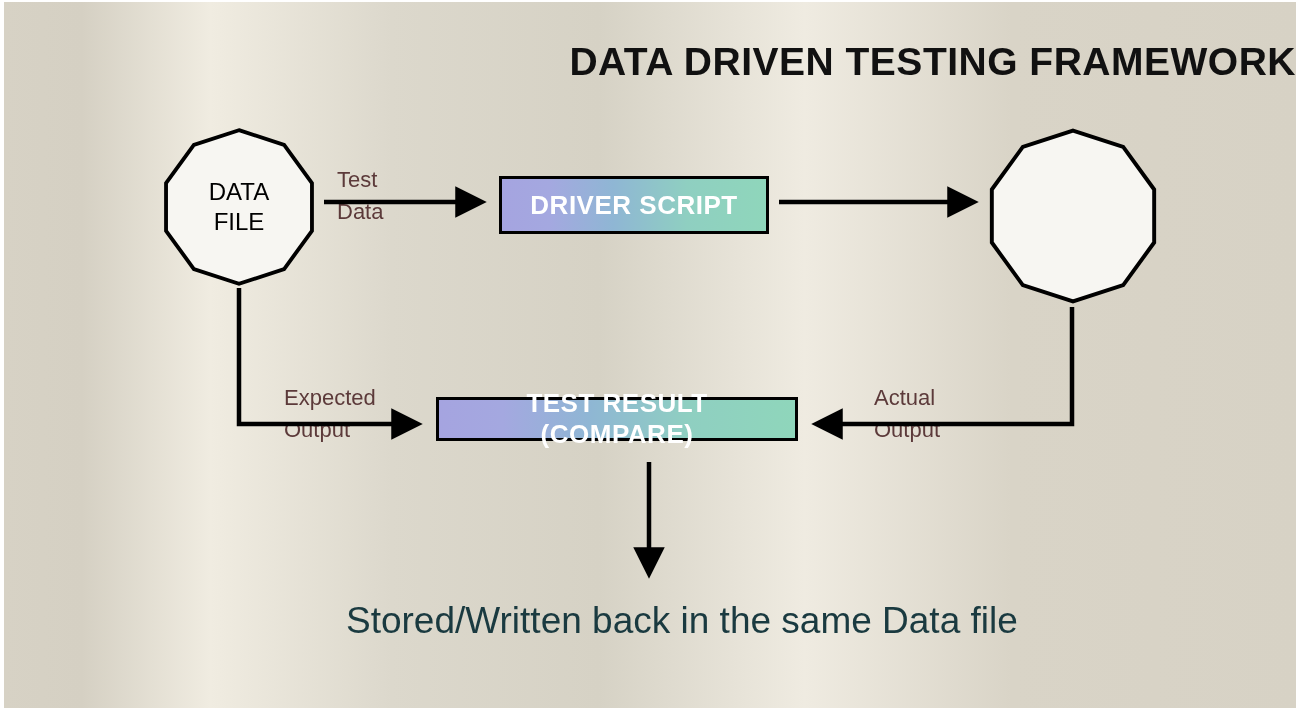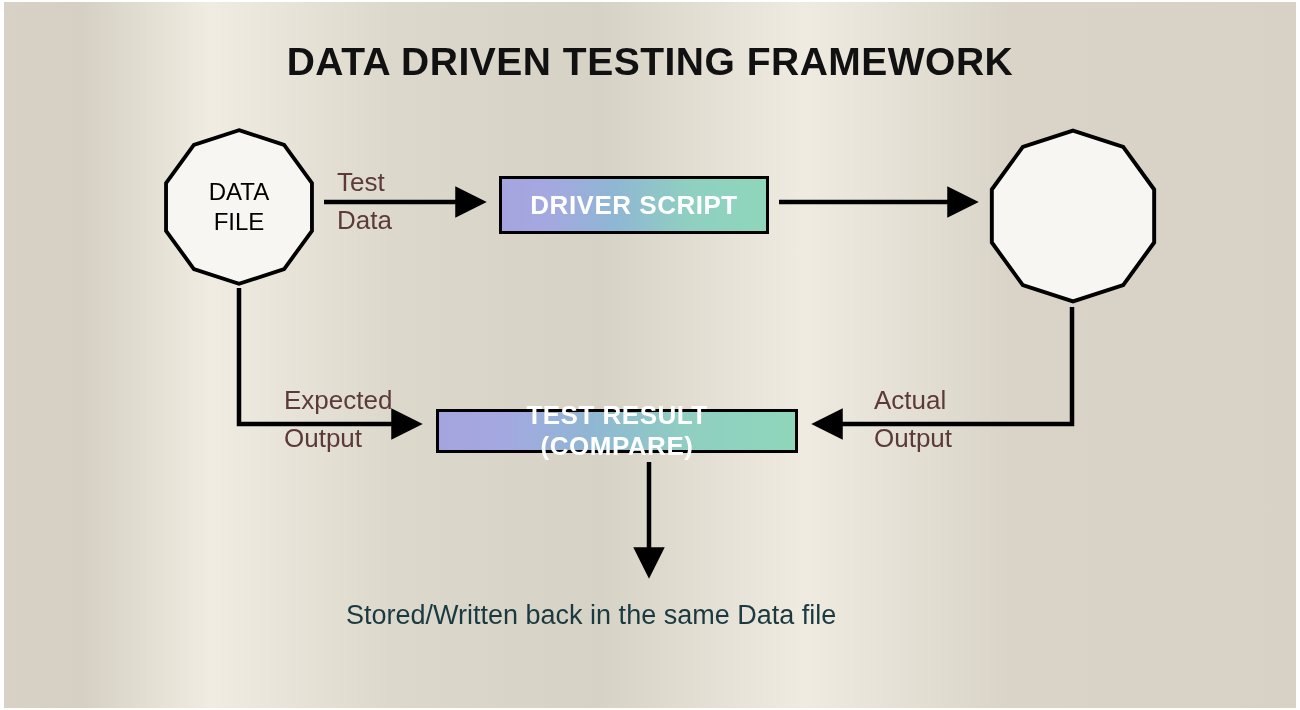--- a/index.html
+++ b/index.html
@@ -18,21 +18,21 @@
     background: linear-gradient(to right,
       #d7d2c5 0%, #d5d0c3 6%, #f0ece1 16%,
       #dcd8cc 30%, #d6d2c5 46%, #efebe1 62%,
       #d9d4c7 78%, #d7d2c5 100%);
   }
   .title {
     position: absolute;
     top: 38px;
     left: 0;
     width: 100%;
-    text-align: center;
+    text-align: right;
     font-size: 39px;
     font-weight: 800;
     letter-spacing: 0.5px;
     color: #111;
   }
   .decagon {
     position: absolute;
     width: 160px;
     height: 160px;
     display: flex;
@@ -64,29 +64,29 @@
     text-align: center;
     color: #fff;
     font-size: 26px;
     font-weight: 600;
     letter-spacing: 0.5px;
     box-sizing: border-box;
     padding: 0 14px;
   }
   .edge-label {
     position: absolute;
-    font-size: 26px;
+    font-size: 22px;
     font-weight: 500;
     color: #5c3a3a;
     line-height: 1.45;
     white-space: pre-line;
   }
   .footer-note {
     position: absolute;
-    font-size: 27px;
+    font-size: 37px;
     font-weight: 500;
     color: #1a3a40;
   }
   svg.arrows {
     position: absolute;
     top: 0;
     left: 0;
     width: 1292px;
     height: 706px;
     pointer-events: none;
@@ -110,21 +110,21 @@
   <div class="decagon" style="left:980px; top:125px; width:178px; height:178px;">
     <svg viewBox="0 0 100 100">
       <polygon points="50,2 78.2,11.2 95.6,35.1 95.6,64.9 78.2,88.8 50,98 21.8,88.8 4.4,64.9 4.4,35.1 21.8,11.2" fill="#f7f6f2" stroke="#000" stroke-width="2.2"></polygon>
     </svg>
   </div>
 
   <div class="box" style="left:495px; top:174px; width:270px; height:58px;">
     <span>DRIVER SCRIPT</span>
   </div>
 
-  <div class="box" style="left:432px; top:395px; width:362px; height:44px;margin-top:12px;">
+  <div class="box" style="left:432px; top:395px; width:362px; height:44px;">
     <span>TEST RESULT (COMPARE)</span>
   </div>
 
   <div class="edge-label" style="left:333px; top:162px;">Test
 Data</div>
   <div class="edge-label" style="left:280px; top:380px;">Expected
 Output</div>
   <div class="edge-label" style="left:870px; top:380px; ">Actual
 Output</div>
 

